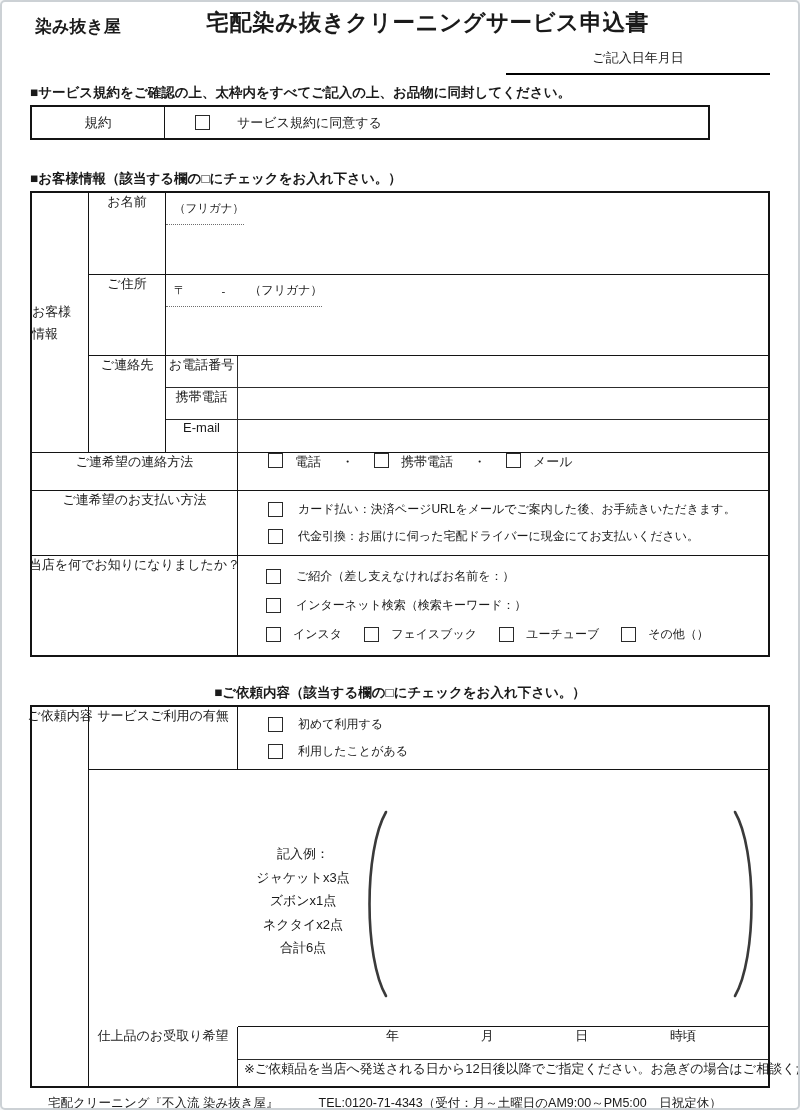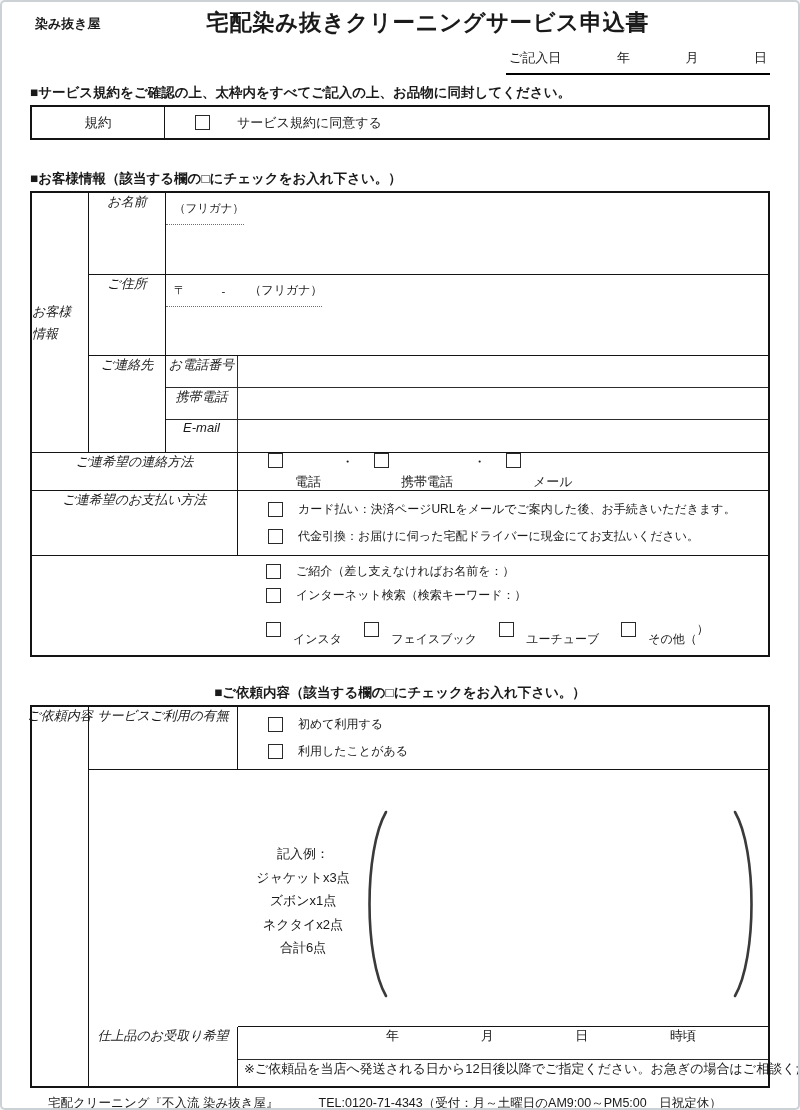--- a/index.html
+++ b/index.html
@@ -5,41 +5,41 @@
   * { box-sizing: border-box; margin: 0; padding: 0; }
   html,body { background:#f4f5f6; }
   body { font-family:"Liberation Sans","DejaVu Sans",sans-serif; }
   .page{
     width:800px; height:1110px; background:#ffffff;
     border:2px solid #ccd1d5; border-radius:5px;
     padding:0 28px; color:#1a1a1a; overflow:hidden;
   }
   
   .header{ position:relative; height:82px; }
-  .brand{ position:absolute; left:5px; top:13px; font-size:13px; font-weight:bold; }
+  .brand{ position:absolute; left:5px; top:13px; font-size:17px; font-weight:bold; }
   .title{ position:absolute; left:0; right:0; top:5px; text-align:center; padding-left:55px;
           font-size:22.5px; font-weight:bold; letter-spacing:.5px; white-space:nowrap; }
   .date-row{ position:absolute; right:0; top:47px; width:264px; border-bottom:2px solid #000;
-             padding:0 3px 6px 3px; display:flex; justify-content:space-between; font-size:13px; }
+             padding:0 3px 6px 3px; display:flex; justify-content:center; font-size:13px; }
   
   .sec-heading{ font-size:13.5px; font-weight:bold; margin-bottom:3px; white-space:nowrap; }
   .mt1{ } .mt2{ margin-top:30px; } .mt3{ margin-top:27px;text-align:center; }
   
   .cb{ display:inline-block; width:15px; height:15px; border:1.6px solid #2a2a2a; background:#fff; flex:none; }
   
-  .t1{ display:flex; width:740px; height:35px; border:2.5px solid #141414; }
+  .t1{ display:flex; width:680px; height:35px; border:2.5px solid #141414; }
   .t1-label{ width:133px; border-right:1.5px solid #141414; display:flex; align-items:center;
              justify-content:center; font-size:13.5px; }
   .t1-content{ flex:1; display:flex; align-items:center; gap:27px; padding-left:30px; font-size:13px; }
   
   .t2{ display:grid; width:740px; border:2.5px solid #141414;
        grid-template-columns:57px 77px 72px 1fr;
        grid-template-rows:82px 81px 32px 32px 33px 38px 65px 99px; }
   .t2>div, .t3>div{ display:flex; align-items:flex-start; font-size:13px; min-width:0; }
-  .lblc{ justify-content:center; text-align:center;font-style:italic; }
+  .lblc{ justify-content:center; text-align:center; }
   .br{ border-right:1.5px solid #141414; } .bb{ border-bottom:1.5px solid #141414; }
   .br1{ border-right:1px solid #2c2c2c; } .bb1{ border-bottom:1px solid #2c2c2c; }
   .g-group{ grid-column:1; grid-row:1/6; flex-direction:column; justify-content:center; line-height:22px; font-size:12.5px; }
   .g-name-l{ grid-column:2; grid-row:1; }
   .g-name-c{ grid-column:3/5; grid-row:1; flex-direction:column; align-items:stretch; }
   .g-addr-l{ grid-column:2; grid-row:2; }
   .g-addr-c{ grid-column:3/5; grid-row:2; flex-direction:column; align-items:stretch; }
   .g-cont-l{ grid-column:2; grid-row:3/6; }
   .g-tel-l{ grid-column:3; grid-row:3; } .g-tel-v{ grid-column:4; grid-row:3; }
   .g-mob-l{ grid-column:3; grid-row:4; } .g-mob-v{ grid-column:4; grid-row:4; }
@@ -49,21 +49,21 @@
   .g-pay-l{ grid-column:1/4; grid-row:7; }
   .g-pay-c{ grid-column:4; grid-row:7; flex-direction:column; align-items:stretch; justify-content:space-evenly; padding-left:30px; }
   .g-ref-l{ grid-column:1/4; grid-row:8; font-size:12px; white-space:nowrap; }
   .g-ref-c{ grid-column:4; grid-row:8; flex-direction:column; align-items:stretch; justify-content:space-evenly; padding:0 10px 0 28px; }
   .strip{ height:32px; border-bottom:1px dotted #6e6e6e; display:flex; align-items:center; padding-left:8px; font-size:11.5px; }
   .fill{ flex:1; }
   .addr-dash{ margin-left:36px; } .addr-furi{ margin-left:24px; font-size:12px; }
   .hline{ display:flex; align-items:center; font-size:12px; }
   .hline .txt{ margin-left:15px; white-space:nowrap; }
   .sep{ margin:0 20px; }
-  .mlbl{ margin-left:12px;margin-top:20px; }
+  .mlbl{ margin-left:12px; }
   .close-paren{ margin-left:auto; padding-right:4px; }
   .gap22{ margin-left:22px; }
   
   .t3{ display:grid; width:740px; border:2.5px solid #141414;
        grid-template-columns:57px 149px 1fr;
        grid-template-rows:63px 257px 33px 26px; }
   .h-group{ grid-column:1; grid-row:1/5; justify-content:center; font-size:10.5px; white-space:nowrap; }
   .h-usage-l{ grid-column:2; grid-row:1; font-size:12.5px; }
   .h-usage-c{ grid-column:3; grid-row:1; flex-direction:column; align-items:stretch; justify-content:space-evenly; padding-left:30px; }
   .h-items-l{ grid-column:2; grid-row:2; }
@@ -153,20 +153,21 @@
       <div class="hline">
         <span class="cb"></span>
         <span class="txt">カード払い：決済ページURLをメールでご案内した後、お手続きいただきます。</span>
       </div>
       <div class="hline">
         <span class="cb"></span>
         <span class="txt">代金引換：お届けに伺った宅配ドライバーに現金にてお支払いください。</span>
       </div>
     </div>
 
+    <div class="g-ref-l lblc br">当店を何でお知りになりましたか？</div>
     <div class="g-ref-c">
       <div class="hline">
         <span class="cb"></span>
         <span class="txt">ご紹介（差し支えなければお名前を：</span>
         <span class="close-paren">）</span>
       </div>
       <div class="hline">
         <span class="cb"></span>
         <span class="txt">インターネット検索（検索キーワード：</span>
         <span class="close-paren">）</span>

